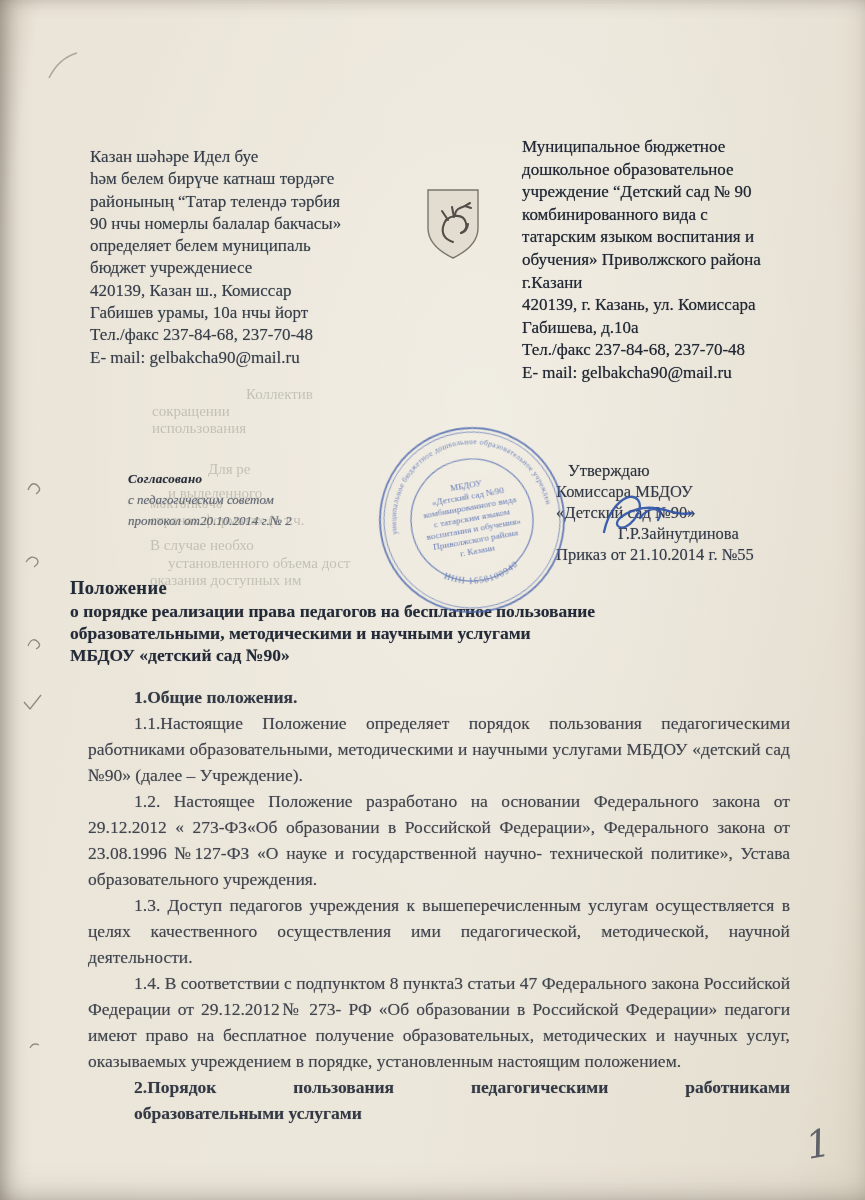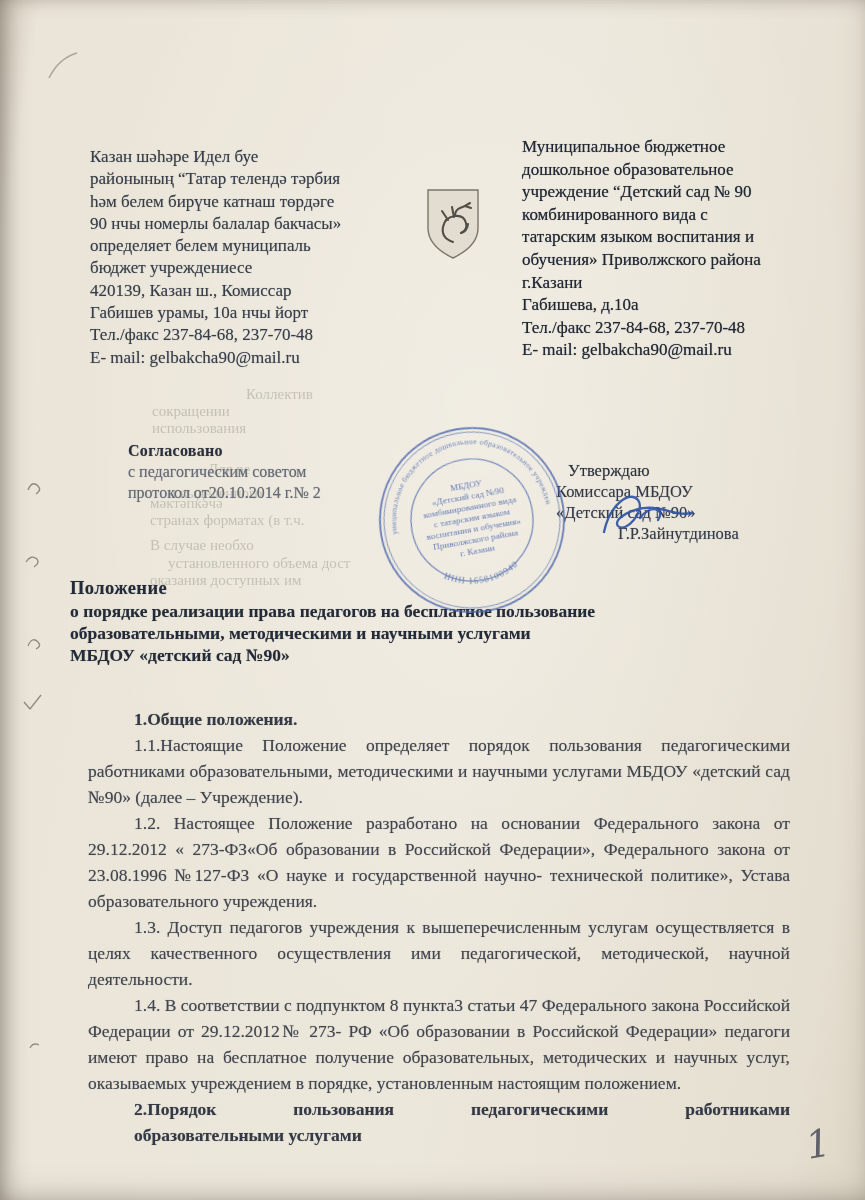--- a/index.html
+++ b/index.html
@@ -17,40 +17,40 @@
   .scan { text-shadow: 0 0 1px rgba(70,72,82,.45); }
 
   
   .lh-left  { left:90px;  top:146px; width:330px; font-size:17px; line-height:22.3px; color:#343d48; }
   .lh-right { left:522px; top:136px; width:336px; font-size:17px; line-height:22.6px; color:#212834; text-shadow:0 0 .8px rgba(33,40,52,.65); }
 
   
   .emblem { left:424px; top:184px; opacity:.88; }
 
   
-  .agreed { left:128px; top:440px; width:260px; font-size:16px; line-height:21px; z-index:2; }
+  .agreed { left:128px; top:468px; width:260px; font-size:13px; line-height:21px; z-index:2;font-style:italic; }
   .agreed .l0 { color:#2b313c; font-weight:bold; letter-spacing:.3px; }
   .agreed .l1, .agreed .l2 { color:#646b76; }
   .approved { left:556px; top:460px; width:280px; font-size:16.5px; line-height:21px; color:#333b49; z-index:2; }
   .approved .l0 { padding-left:12px; color:#2b313c; }
   .approved .l3 { padding-left:62px; }
 
   
   .stamp { left:376px; top:424px; width:192px; height:192px; z-index:5; opacity:.8; filter:blur(.35px); transform:rotate(-10deg); }
 
   
   .signature { left:596px; top:486px; z-index:6; opacity:.92; }
 
   
   .title { left:70px; top:576px; width:730px; font-weight:bold; color:#232b38; z-index:3; }
   .title .t0 { font-size:18.5px; line-height:24px; letter-spacing:.4px; }
   .title .t  { font-size:17.5px; line-height:22px; }
 
   
-  .doc-body { left:88px; top:684px; width:702px; font-size:17.5px; line-height:26px; color:#40454e; text-align:justify; z-index:2;margin-top:22px; }
+  .doc-body { left:88px; top:684px; width:702px; font-size:17.5px; line-height:26px; color:#40454e; text-align:justify; z-index:2; }
   .doc-body p { text-indent:46px; }
   .doc-body .h1 { font-weight:bold; color:#343a45; }
   .doc-body .h2a { font-weight:bold; text-align:justify; text-align-last:justify; text-indent:46px; color:#343a45; }
   .doc-body .h2b { font-weight:bold; color:#343a45; }
 
   
   .ghost { color:rgba(96,104,86,.30); font-size:15px; filter:blur(.45px); z-index:1; white-space:nowrap; }
 
   
   .pagenum { left:806px; top:1122px; font-family:"DejaVu Serif", serif; font-style:italic; font-size:38px; color:#4a4c58; transform:rotate(-10deg); opacity:.85; z-index:3; }
@@ -91,22 +91,22 @@
     <svg class="abs artifact" style="left:22px; top:692px;" width="22" height="20">
       <path d="M2 10 l 6 7 l 11 -14" stroke="#454038" stroke-width="1.4" fill="none"></path>
     </svg>
     <svg class="abs artifact" style="left:28px; top:1040px;" width="14" height="12">
       <path d="M2 8 q 3 -6 9 -3" stroke="#4a453c" stroke-width="1.2" fill="none"></path>
     </svg>
   </div>
 
   <div class="abs lh-left scan">
     <div>Казан шәһәре  Идел буе</div>
+    <div>һәм белем  бирүче катнаш төрдәге</div>
     <div>районының  “Татар телендә тәрбия</div>
-    <div>һәм белем  бирүче катнаш төрдәге</div>
     <div>90 нчы номерлы балалар бакчасы»</div>
     <div>определяет белем муниципаль</div>
     <div>бюджет учреждениесе</div>
     <div>420139, Казан ш., Комиссар</div>
     <div>Габишев урамы, 10а нчы йорт</div>
     <div>Тел./факс 237-84-68, 237-70-48</div>
     <div>E- mail: gelbakcha90@mail.ru</div>
   </div>
 
   <div class="abs emblem">
@@ -123,36 +123,38 @@
   </div>
 
   <div class="abs lh-right scan">
     <div>Муниципальное бюджетное</div>
     <div>дошкольное образовательное</div>
     <div>учреждение “Детский сад № 90</div>
     <div>комбинированного вида с</div>
     <div>татарским языком воспитания и</div>
     <div>обучения» Приволжского района</div>
     <div>г.Казани</div>
+    <div>420139, г. Казань, ул. Комиссара</div>
     <div>Габишева, д.10а</div>
     <div>Тел./факс 237-84-68, 237-70-48</div>
     <div>E- mail: gelbakcha90@mail.ru</div>
   </div>
 
   <div class="abs agreed scan">
     <div class="l0">Согласовано</div>
     <div class="l1">с педагогическим советом</div>
     <div class="l2">протокол от20.10.2014 г.№ 2</div>
   </div>
 
   <div class="abs approved scan">
     <div class="l0">Утверждаю</div>
     <div class="l1">Комиссара МБДОУ</div>
     <div class="l2">«Детский сад №90»</div>
     <div class="l3">Г.Р.Зайнутдинова</div>
+    <div class="l4">Приказ от 21.10.2014 г. №55</div>
   </div>
 
   <div class="abs stamp">
     <svg width="192" height="192" viewBox="0 0 192 192">
       <defs>
         <path id="stamp-arc-top" d="M 20 96 A 76 76 0 0 1 172 96" fill="none"></path>
         <path id="stamp-arc-bot" d="M 34 122 A 70 70 0 0 0 158 122" fill="none"></path>
       </defs>
       <circle cx="96" cy="96" r="92" fill="none" stroke="#4663ad" stroke-width="1.8"></circle>
       <circle cx="96" cy="96" r="88" fill="none" stroke="#4663ad" stroke-width="0.8"></circle>

